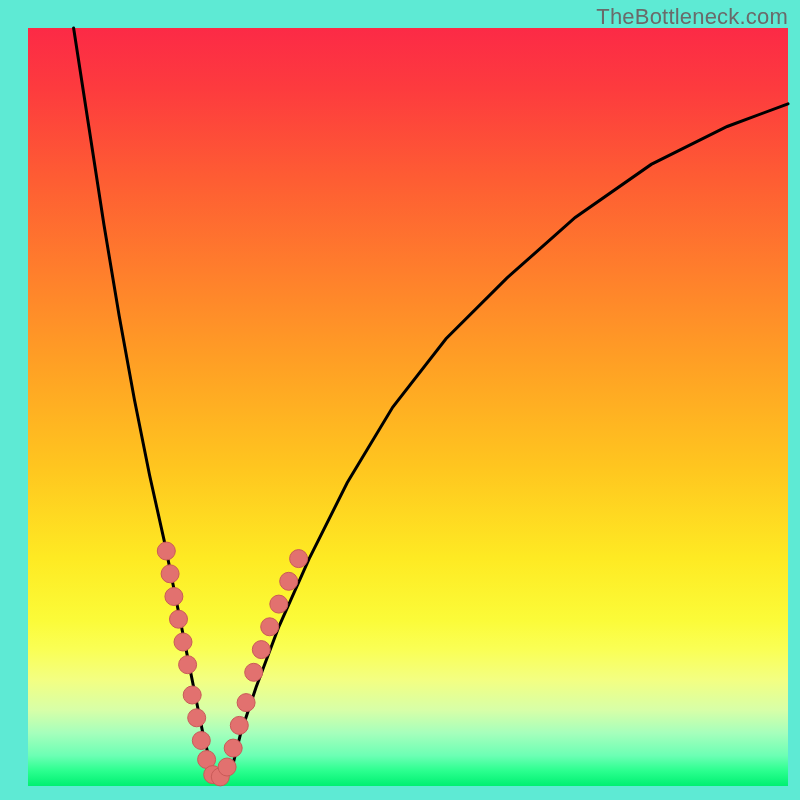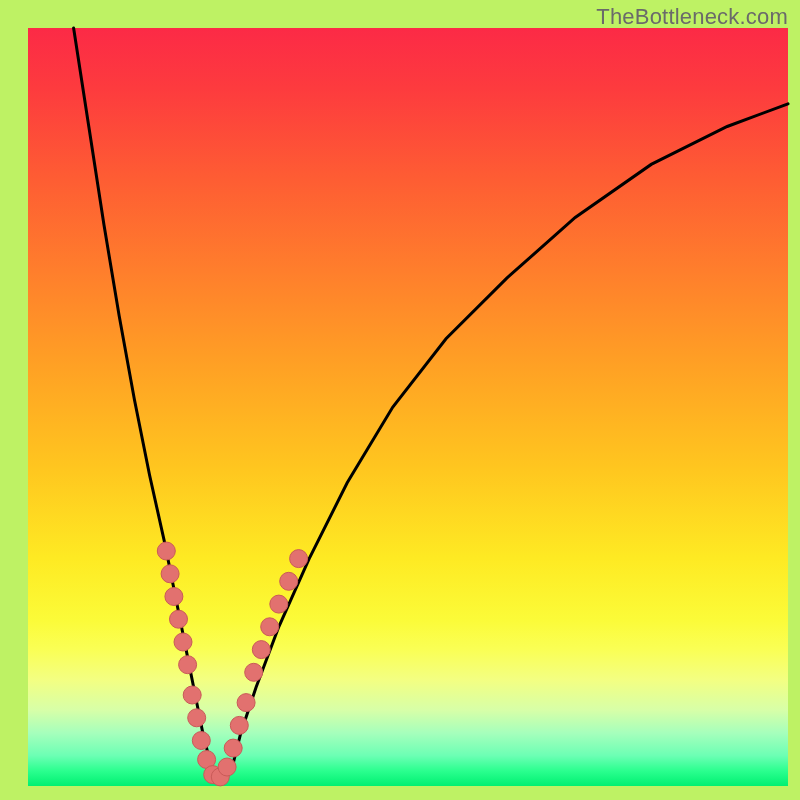--- a/index.html
+++ b/index.html
@@ -7,21 +7,21 @@
     padding: 0;
     width: 800px;
     height: 800px;
     background: #000;
     overflow: hidden;
     font-family: Arial, Helvetica, sans-serif;
   }
   .frame {
     position: absolute;
     inset: 0;
-    background: #bef264;
+    background: #5eead4;
   }
   .plot-area {
     position: absolute;
     left: 28px;
     top: 28px;
     width: 760px;
     height: 758px;
     
     background: linear-gradient(to bottom,
       #fc2a46 0%,

